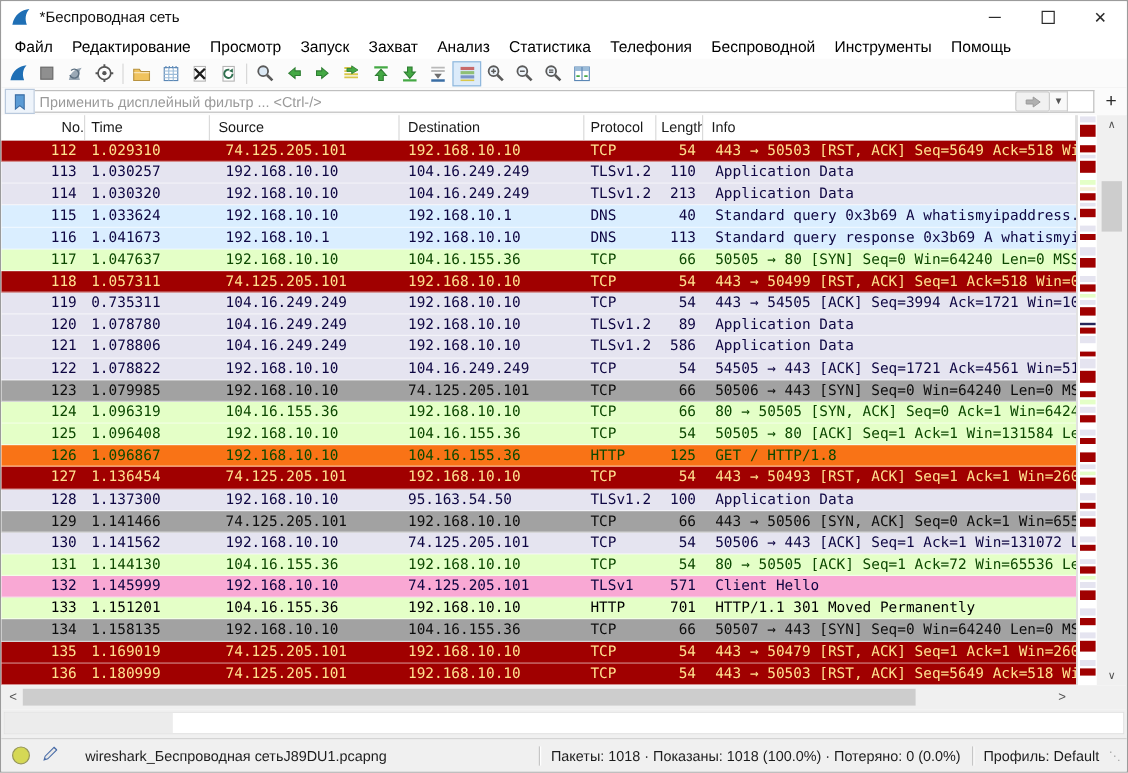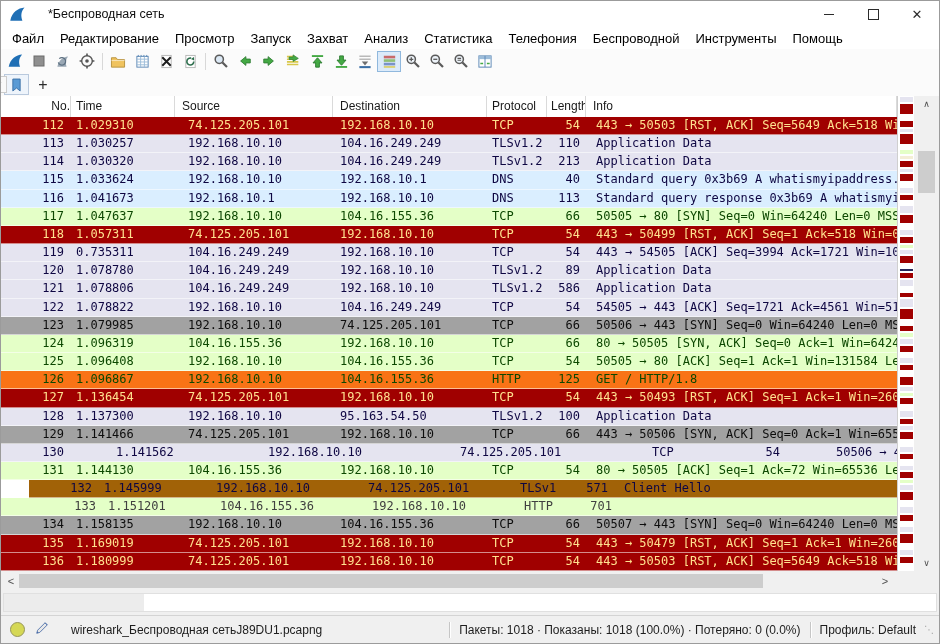--- a/index.html
+++ b/index.html
@@ -2,21 +2,21 @@
 <html><head>
 <meta charset="utf-8">
 <style>
   html,body{margin:0;padding:0;background:#e8e8e8;}
   .window{position:relative;width:938px;height:642px;border:1px solid #9b9b9b;background:#ffffff;
           font-family:"Liberation Sans",sans-serif;overflow:hidden;}
 
   
   .titlebar{position:absolute;top:0;left:0;right:0;height:26px;background:#ffffff;display:flex;align-items:center;}
   .app-icon{margin-left:8px;width:17px;height:17px;display:flex;align-items:center;}
-  .title-text{margin-left:22px;font-size:12.5px;color:#101010;}
+  .title-text{margin-left:7px;font-size:12.5px;color:#101010;}
   .win-controls{margin-left:auto;display:flex;height:100%;}
   .win-btn{width:44px;height:100%;display:flex;align-items:center;justify-content:center;font-size:13px;color:#2b2b2b;}
   .win-btn .sq{width:9px;height:9px;border:1px solid #2b2b2b;display:block;}
   .win-btn .mn{width:10px;height:1px;background:#2b2b2b;display:block;}
 
   
   .menubar{position:absolute;top:26px;left:0;right:0;height:22px;background:#ffffff;display:flex;align-items:center;
            font-size:13px;color:#000000;padding-left:3px;}
   .menu-item{padding:2px 8px;}
 
@@ -256,20 +256,21 @@
         </svg>
       </span>
   </div>
 
   <div class="filterbar">
     <span class="bookmark-btn">
       <svg width="11" height="14" viewBox="0 0 12 15">
           <path d="M2 1 h8 v13 l-4 -3.2 L2 14 Z" fill="#5b9bd5" stroke="#3a6ea5"></path>
         </svg>
     </span>
+    <input class="filter-input" value="" placeholder="Применить дисплейный фильтр ... &lt;Ctrl-/&gt;" style="">
     <span class="apply-btn">
       <svg width="14" height="10" viewBox="0 0 16 12">
           <path d="M8 1 L15 6 L8 11 V8 H1 V4 H8 Z" fill="#b0b0b0" stroke="#9a9a9a"></path>
         </svg>
     </span>
     <span class="caret-btn">▼</span>
     <span class="plus-btn">+</span>
   </div>
 
   <div class="header-row">
@@ -294,24 +295,24 @@
       <div class="prow" style="background: rgb(229, 228, 240); color: rgb(14, 6, 66);"><div class="cell c-no">120</div><div class="cell c-time">1.078780</div><div class="cell c-src">104.16.249.249</div><div class="cell c-dst">192.168.10.10</div><div class="cell c-proto">TLSv1.2</div><div class="cell c-len">89</div><div class="cell c-info">Application Data</div></div>
       <div class="prow" style="background: rgb(229, 228, 240); color: rgb(14, 6, 66);"><div class="cell c-no">121</div><div class="cell c-time">1.078806</div><div class="cell c-src">104.16.249.249</div><div class="cell c-dst">192.168.10.10</div><div class="cell c-proto">TLSv1.2</div><div class="cell c-len">586</div><div class="cell c-info">Application Data</div></div>
       <div class="prow" style="background: rgb(229, 228, 240); color: rgb(14, 6, 66);"><div class="cell c-no">122</div><div class="cell c-time">1.078822</div><div class="cell c-src">192.168.10.10</div><div class="cell c-dst">104.16.249.249</div><div class="cell c-proto">TCP</div><div class="cell c-len">54</div><div class="cell c-info">54505 → 443 [ACK] Seq=1721 Ack=4561 Win=513 Len=0</div></div>
       <div class="prow" style="background: rgb(162, 162, 162); color: rgb(13, 13, 13);"><div class="cell c-no">123</div><div class="cell c-time">1.079985</div><div class="cell c-src">192.168.10.10</div><div class="cell c-dst">74.125.205.101</div><div class="cell c-proto">TCP</div><div class="cell c-len">66</div><div class="cell c-info">50506 → 443 [SYN] Seq=0 Win=64240 Len=0 MSS=1460 WS=256 SACK_PERM=1</div></div>
       <div class="prow" style="background: rgb(228, 255, 199); color: rgb(12, 72, 0);"><div class="cell c-no">124</div><div class="cell c-time">1.096319</div><div class="cell c-src">104.16.155.36</div><div class="cell c-dst">192.168.10.10</div><div class="cell c-proto">TCP</div><div class="cell c-len">66</div><div class="cell c-info">80 → 50505 [SYN, ACK] Seq=0 Ack=1 Win=64240 Len=0 MSS=1400</div></div>
       <div class="prow" style="background: rgb(228, 255, 199); color: rgb(12, 72, 0);"><div class="cell c-no">125</div><div class="cell c-time">1.096408</div><div class="cell c-src">192.168.10.10</div><div class="cell c-dst">104.16.155.36</div><div class="cell c-proto">TCP</div><div class="cell c-len">54</div><div class="cell c-info">50505 → 80 [ACK] Seq=1 Ack=1 Win=131584 Len=0</div></div>
       <div class="prow" style="background: #f97316; color: rgb(12, 72, 0);"><div class="cell c-no">126</div><div class="cell c-time">1.096867</div><div class="cell c-src">192.168.10.10</div><div class="cell c-dst">104.16.155.36</div><div class="cell c-proto">HTTP</div><div class="cell c-len">125</div><div class="cell c-info">GET / HTTP/1.8</div></div>
       <div class="prow" style="background: rgb(160, 0, 0); color: rgb(255, 225, 143);"><div class="cell c-no">127</div><div class="cell c-time">1.136454</div><div class="cell c-src">74.125.205.101</div><div class="cell c-dst">192.168.10.10</div><div class="cell c-proto">TCP</div><div class="cell c-len">54</div><div class="cell c-info">443 → 50493 [RST, ACK] Seq=1 Ack=1 Win=260 Len=0</div></div>
       <div class="prow" style="background: rgb(229, 228, 240); color: rgb(14, 6, 66);"><div class="cell c-no">128</div><div class="cell c-time">1.137300</div><div class="cell c-src">192.168.10.10</div><div class="cell c-dst">95.163.54.50</div><div class="cell c-proto">TLSv1.2</div><div class="cell c-len">100</div><div class="cell c-info">Application Data</div></div>
       <div class="prow" style="background: rgb(162, 162, 162); color: rgb(13, 13, 13);"><div class="cell c-no">129</div><div class="cell c-time">1.141466</div><div class="cell c-src">74.125.205.101</div><div class="cell c-dst">192.168.10.10</div><div class="cell c-proto">TCP</div><div class="cell c-len">66</div><div class="cell c-info">443 → 50506 [SYN, ACK] Seq=0 Ack=1 Win=65535 Len=0 MSS=1430</div></div>
-      <div class="prow" style="background: rgb(229, 228, 240); color: rgb(14, 6, 66); gap: 40px;"><div class="cell c-no">130</div><div class="cell c-time">1.141562</div><div class="cell c-src">192.168.10.10</div><div class="cell c-dst">74.125.205.101</div><div class="cell c-proto">TCP</div><div class="cell c-len">54</div><div class="cell c-info">50506 → 443 [ACK] Seq=1 Ack=1 Win=131072 Len=0</div></div>
+      <div class="prow" style="background: rgb(229, 228, 240); color: rgb(14, 6, 66);"><div class="cell c-no">130</div><div class="cell c-time">1.141562</div><div class="cell c-src">192.168.10.10</div><div class="cell c-dst">74.125.205.101</div><div class="cell c-proto">TCP</div><div class="cell c-len">54</div><div class="cell c-info">50506 → 443 [ACK] Seq=1 Ack=1 Win=131072 Len=0</div></div>
       <div class="prow" style="background: rgb(228, 255, 199); color: rgb(12, 72, 0);"><div class="cell c-no">131</div><div class="cell c-time">1.144130</div><div class="cell c-src">104.16.155.36</div><div class="cell c-dst">192.168.10.10</div><div class="cell c-proto">TCP</div><div class="cell c-len">54</div><div class="cell c-info">80 → 50505 [ACK] Seq=1 Ack=72 Win=65536 Len=0</div></div>
-      <div class="prow" style="background: #a16207; color: rgb(14, 6, 66); margin-left: 28px;"><div class="cell c-no">132</div><div class="cell c-time">1.145999</div><div class="cell c-src">192.168.10.10</div><div class="cell c-dst">74.125.205.101</div><div class="cell c-proto">TLSv1</div><div class="cell c-len">571</div><div class="cell c-info">Client Hello</div></div>
-      <div class="prow" style="background: rgb(228, 255, 199); color: #404040; padding-left: 32px;"><div class="cell c-no">133</div><div class="cell c-time">1.151201</div><div class="cell c-src">104.16.155.36</div><div class="cell c-dst">192.168.10.10</div><div class="cell c-proto">HTTP</div><div class="cell c-len">701</div></div>
+      <div class="prow" style="background: #f9a8d4; color: rgb(14, 6, 66);"><div class="cell c-no">132</div><div class="cell c-time">1.145999</div><div class="cell c-src">192.168.10.10</div><div class="cell c-dst">74.125.205.101</div><div class="cell c-proto">TLSv1</div><div class="cell c-len">571</div><div class="cell c-info">Client Hello</div></div>
+      <div class="prow" style="background: rgb(228, 255, 199); color: #000000;"><div class="cell c-no">133</div><div class="cell c-time">1.151201</div><div class="cell c-src">104.16.155.36</div><div class="cell c-dst">192.168.10.10</div><div class="cell c-proto">HTTP</div><div class="cell c-len">701</div><div class="cell c-info">HTTP/1.1 301 Moved Permanently</div></div>
       <div class="prow" style="background: rgb(162, 162, 162); color: rgb(13, 13, 13);"><div class="cell c-no">134</div><div class="cell c-time">1.158135</div><div class="cell c-src">192.168.10.10</div><div class="cell c-dst">104.16.155.36</div><div class="cell c-proto">TCP</div><div class="cell c-len">66</div><div class="cell c-info">50507 → 443 [SYN] Seq=0 Win=64240 Len=0 MSS=1460 WS=256 SACK_PERM=1</div></div>
       <div class="prow" style="background: rgb(160, 0, 0); color: rgb(255, 225, 143);"><div class="cell c-no">135</div><div class="cell c-time">1.169019</div><div class="cell c-src">74.125.205.101</div><div class="cell c-dst">192.168.10.10</div><div class="cell c-proto">TCP</div><div class="cell c-len">54</div><div class="cell c-info">443 → 50479 [RST, ACK] Seq=1 Ack=1 Win=260 Len=0</div></div>
       <div class="prow" style="background: rgb(160, 0, 0); color: rgb(255, 225, 143);"><div class="cell c-no">136</div><div class="cell c-time">1.180999</div><div class="cell c-src">74.125.205.101</div><div class="cell c-dst">192.168.10.10</div><div class="cell c-proto">TCP</div><div class="cell c-len">54</div><div class="cell c-info">443 → 50503 [RST, ACK] Seq=5649 Ack=518 Win=0 Len=0</div></div>
     </div>
 
   <div class="minimap">
     <div class="minimap-inner" id="minimap-stripes">
         <div style="height: 5px; margin-bottom: 2px; background: rgb(229, 228, 240);"></div>
         <div style="height: 10px; margin-bottom: 2px; background: rgb(160, 0, 0);"></div>
         <div style="height: 3px; margin-bottom: 2px; background: rgb(255, 255, 255);"></div>

